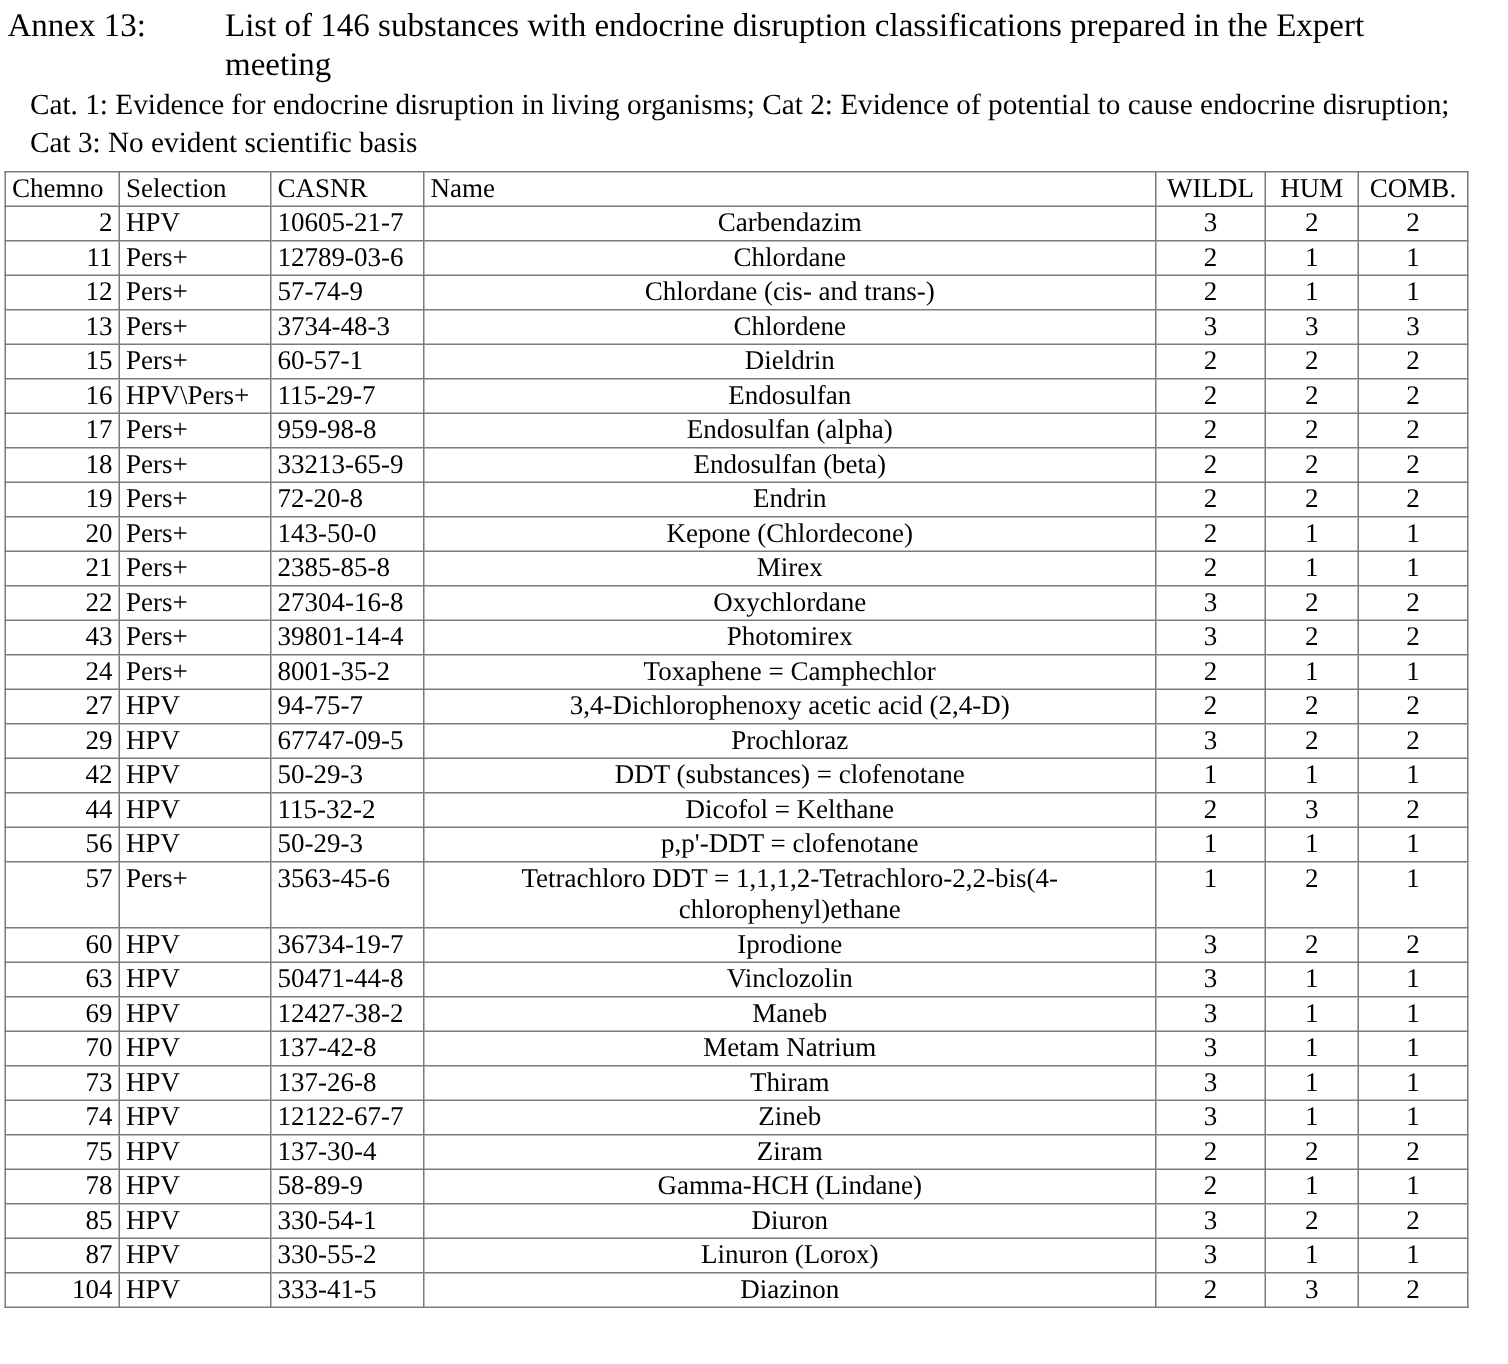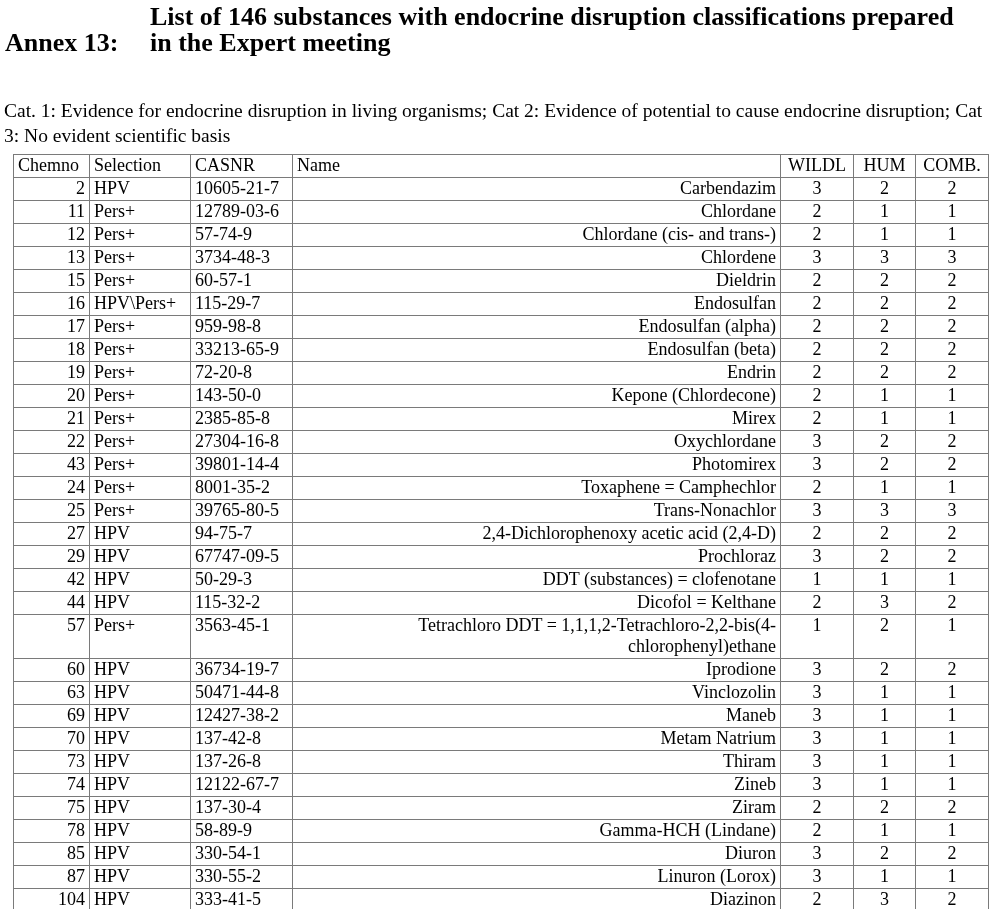--- a/index.html
+++ b/index.html
@@ -22,46 +22,45 @@
     box-sizing: border-box;
     padding: 0;
   }
 
   
   .heading {
     padding: 4px 6px 0 5px;
   }
   .heading-row {
     display: flex;
-    align-items: flex-end;
-    font-weight: bold;
-    font-size: 26px;
+    align-items: flex-start;
+    font-weight: normal;
+    font-size: 22px;
     line-height: 26px;
   }
   .heading-label {
     flex: 0 0 145px;
     white-space: nowrap;
   }
   .heading-title {
     flex: 1 1 auto;
     max-width: 830px;
   }
 
   .subtitle {
     font-size: 19.5px;
     line-height: 25px;
-    padding: 2px 20px 0 4px;
+    padding: 2px 20px 0 20px;
     max-width: 985px;
-    margin-top: 40px;
   }
 
   
   .table-wrap {
     margin-top: 6px;
-    padding-left: 13px;
+    padding-left: 3px;
   }
   table.data {
     border-collapse: collapse;
     width: 975px;
     table-layout: fixed;
     font-size: 18px;
     line-height: 21px;
   }
   table.data col.c-chemno    { width: 76px; }
   table.data col.c-selection { width: 101px; }
@@ -84,21 +83,21 @@
     text-align: left;
   }
   table.data th.num, table.data td.num {
     text-align: center;
   }
   td.chemno {
     text-align: right;
     padding-right: 3px;
   }
   td.name {
-    text-align: right;
+    text-align: center;
     white-space: normal;
     word-break: normal;
     margin-top: 14px;
   }
   tr.tall td { height: 44px; }
 </style>
 </head>
 <body>
 
 <div class="page">
@@ -255,33 +254,24 @@
           <tr>
             <td class="chemno">24</td>
             <td>Pers+</td>
             <td>8001-35-2</td>
             <td class="name">Toxaphene = Camphechlor</td>
             <td class="num">2</td>
             <td class="num">1</td>
             <td class="num">1</td>
           </tr>
           <tr>
-            <td class="chemno">25</td>
-            <td>Pers+</td>
-            <td>39765-80-5</td>
-            <td class="name">Trans-Nonachlor</td>
-            <td class="num">3</td>
-            <td class="num">3</td>
-            <td class="num">3</td>
-          </tr>
-          <tr>
             <td class="chemno">27</td>
             <td>HPV</td>
             <td>94-75-7</td>
-            <td class="name">2,4-Dichlorophenoxy acetic acid (2,4-D)</td>
+            <td class="name">3,4-Dichlorophenoxy acetic acid (2,4-D)</td>
             <td class="num">2</td>
             <td class="num">2</td>
             <td class="num">2</td>
           </tr>
           <tr>
             <td class="chemno">29</td>
             <td>HPV</td>
             <td>67747-09-5</td>
             <td class="name">Prochloraz</td>
             <td class="num">3</td>
@@ -299,24 +289,33 @@
           </tr>
           <tr>
             <td class="chemno">44</td>
             <td>HPV</td>
             <td>115-32-2</td>
             <td class="name">Dicofol = Kelthane</td>
             <td class="num">2</td>
             <td class="num">3</td>
             <td class="num">2</td>
           </tr>
+          <tr>
+            <td class="chemno">56</td>
+            <td>HPV</td>
+            <td>50-29-3</td>
+            <td class="name">p,p'-DDT = clofenotane</td>
+            <td class="num">1</td>
+            <td class="num">1</td>
+            <td class="num">1</td>
+          </tr>
           <tr class="tall">
             <td class="chemno">57</td>
             <td>Pers+</td>
-            <td>3563-45-1</td>
+            <td>3563-45-6</td>
             <td class="name">Tetrachloro DDT = 1,1,1,2-Tetrachloro-2,2-bis(4-chlorophenyl)ethane</td>
             <td class="num">1</td>
             <td class="num">2</td>
             <td class="num">1</td>
           </tr>
           <tr>
             <td class="chemno">60</td>
             <td>HPV</td>
             <td>36734-19-7</td>
             <td class="name">Iprodione</td>

